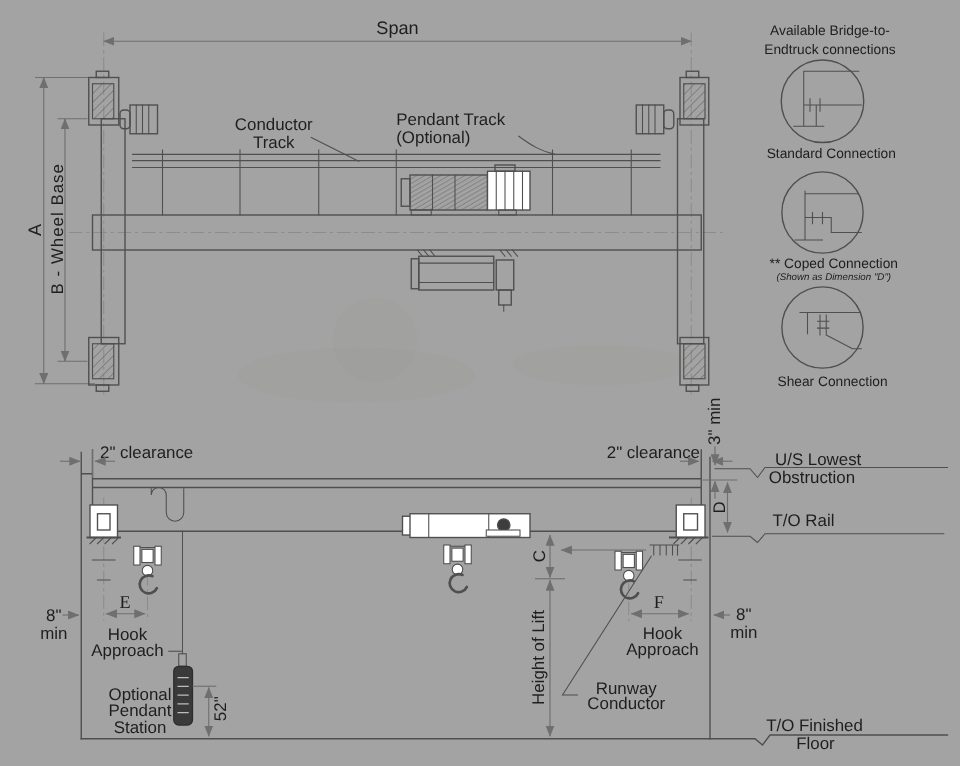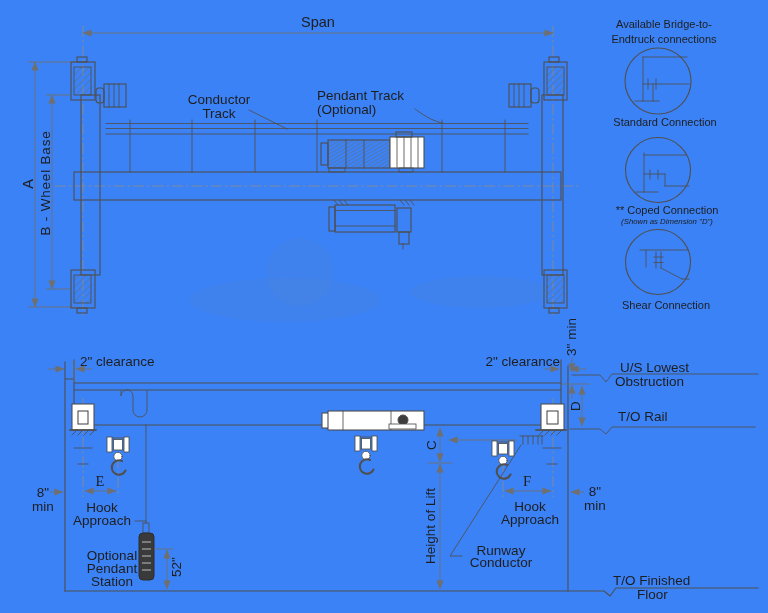--- a/index.html
+++ b/index.html
@@ -1,16 +1,16 @@
 <!DOCTYPE html>
 <html><head>
 <meta charset="utf-8">
 <style>
   html,body{margin:0;padding:0;background:#ffffff;}
-  .stage{position:relative;width:768px;height:613px;background:#3b82f6;overflow:hidden;}
+  .stage{position:relative;width:768px;height:613px;background:#a3a3a3;overflow:hidden;}
   svg{display:block;}
   .ln{stroke:#4f4f4f;stroke-width:1.1;fill:none;stroke-linecap:square;}
   .thin{stroke-width:0.85;}
   .thk{stroke-width:1.6;}
   .dim{stroke:#6f6f6f;stroke-width:0.9;fill:none;}
   .cl{stroke:#8c8c8c;stroke-width:0.85;stroke-dasharray:11 3 2.5 3;fill:none;}
   .wf{fill:#ffffff;}
   .lbl{font-family:"Liberation Sans",sans-serif;fill:#1e1e1e;font-size:13.5px;}
   .mid{text-anchor:middle;}
   .big{font-size:14.5px;}

